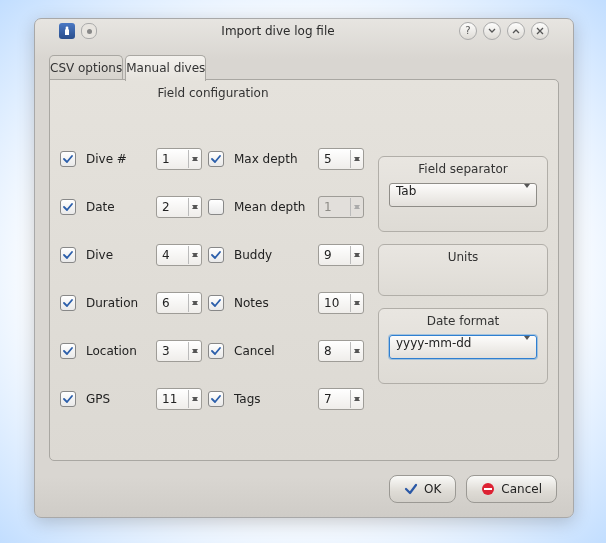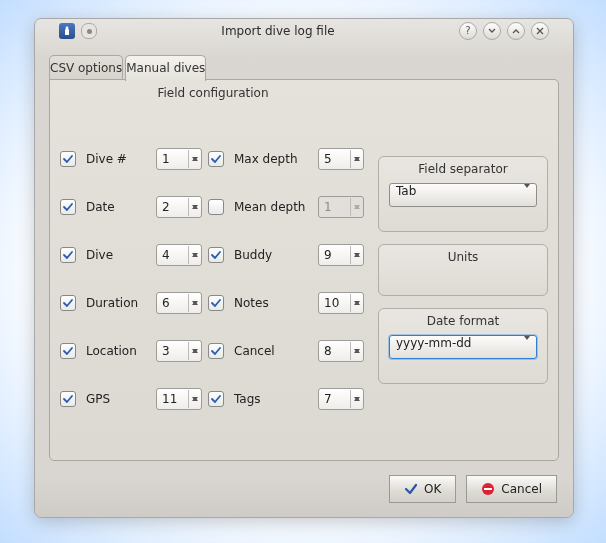--- a/index.html
+++ b/index.html
@@ -43,21 +43,21 @@
   .tri.dn{border-top:4px solid #555;}
   .spin.dis .tri.up{border-bottom-color:#aaa;} .spin.dis .tri.dn{border-top-color:#aaa;}
 
   .side{position:absolute;right:10px;top:76px;width:170px;}
   .grp{border:1px solid #b1aea8;border-radius:6px;background:linear-gradient(#e9e6e1,#dedbd5);padding:26px 10px 24px;position:relative;margin-bottom:12px;}
   .grp .gt{position:absolute;top:5px;left:0;right:0;text-align:center;color:#333;}
   .combo{height:22px;border:1px solid #8f8d88;border-radius:3px;background:linear-gradient(#fdfcfb,#e3e0db);display:flex;align-items:flex-start;padding:0 6px;}
   .combo.hi{border:1px solid #2f7fd1;box-shadow:0 0 0 1px rgba(64,148,222,.4);}
   .combo span.v{flex:1;}
   .btns{position:absolute;right:16px;bottom:14px;display:flex;gap:10px;}
-  .btn{height:26px;border:1px solid #9b9994;border-radius:0;background:linear-gradient(#fafaf8,#dedbd5 60%,#d3d0ca);display:flex;align-items:center;gap:6px;padding:0 14px;}
+  .btn{height:26px;border:1px solid #9b9994;border-radius:8px;background:linear-gradient(#fafaf8,#dedbd5 60%,#d3d0ca);display:flex;align-items:center;gap:6px;padding:0 14px;}
   .ico{width:14px;height:14px;display:flex;align-items:center;justify-content:center;}
 </style>
 </head>
 <body>
 
 <div class="halo"></div>
 <div class="win">
 
   <div class="tbar">
     <div class="appicon">

